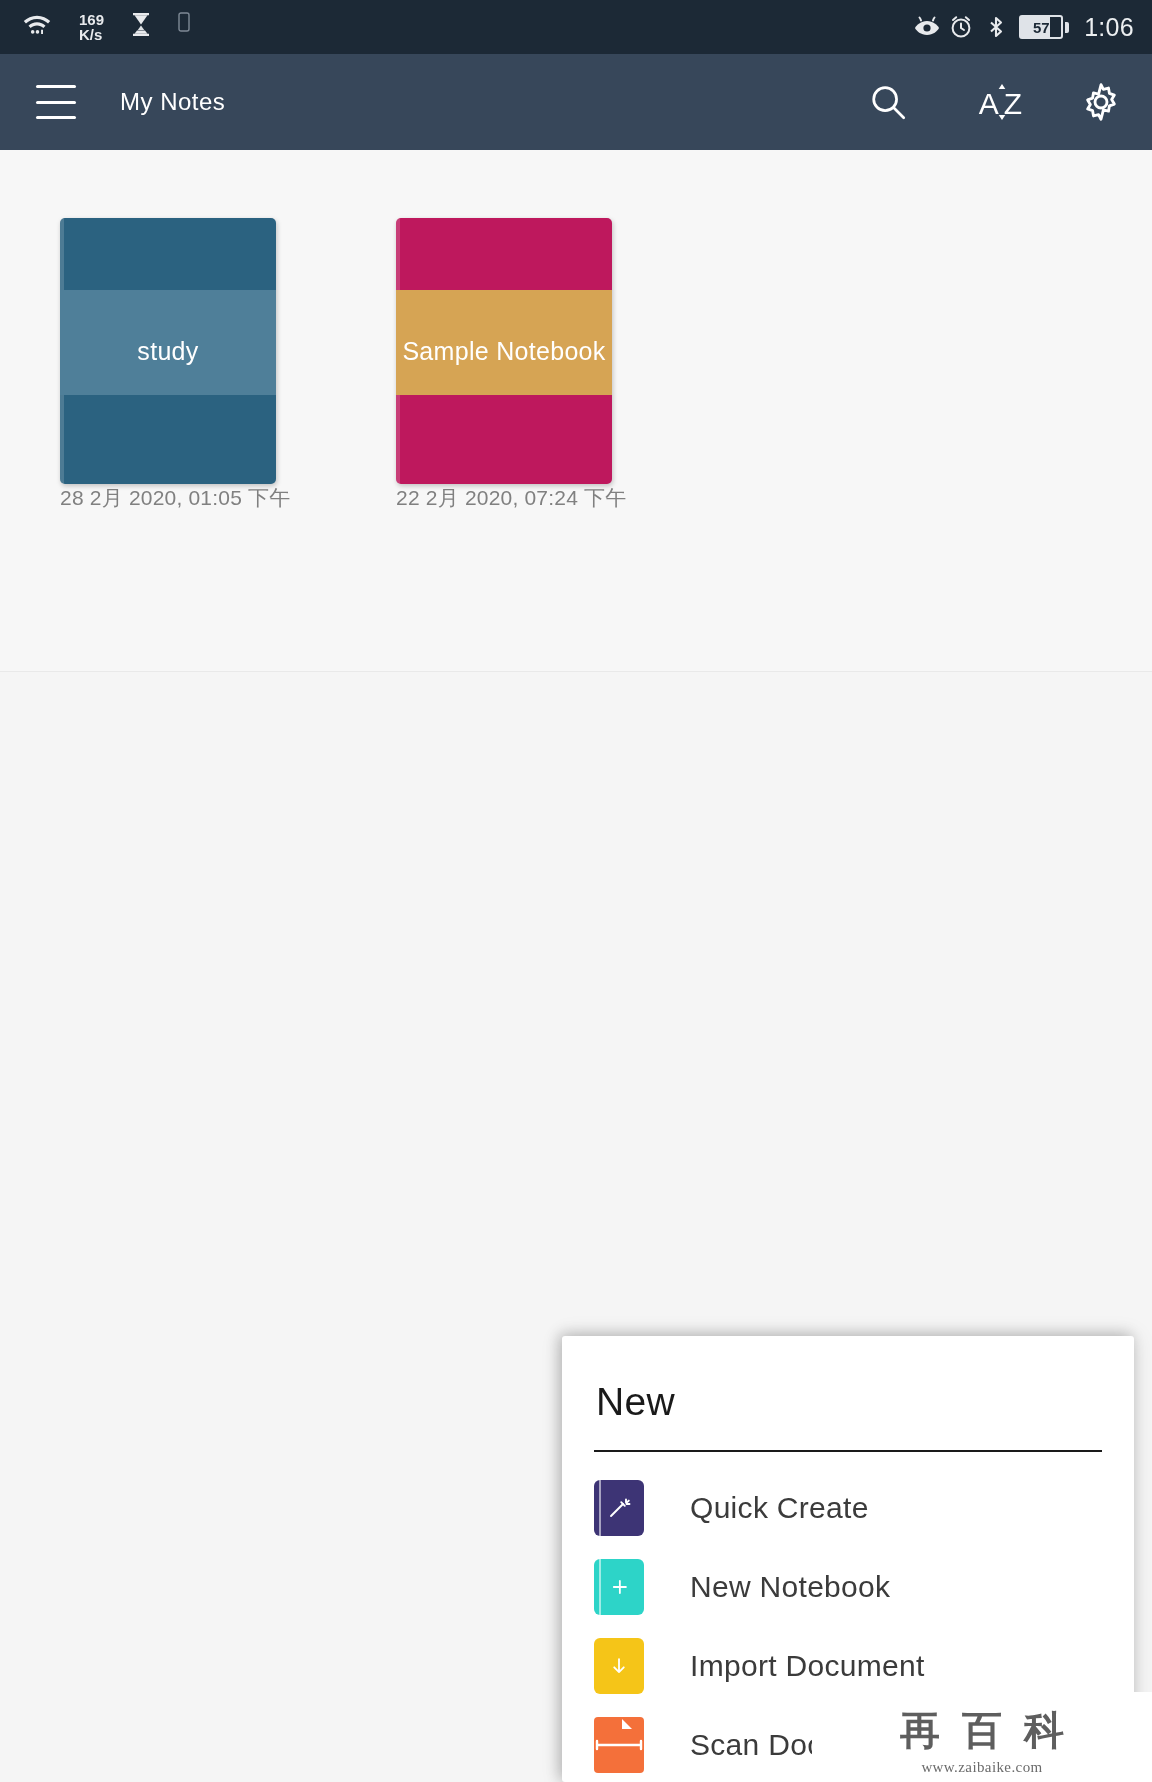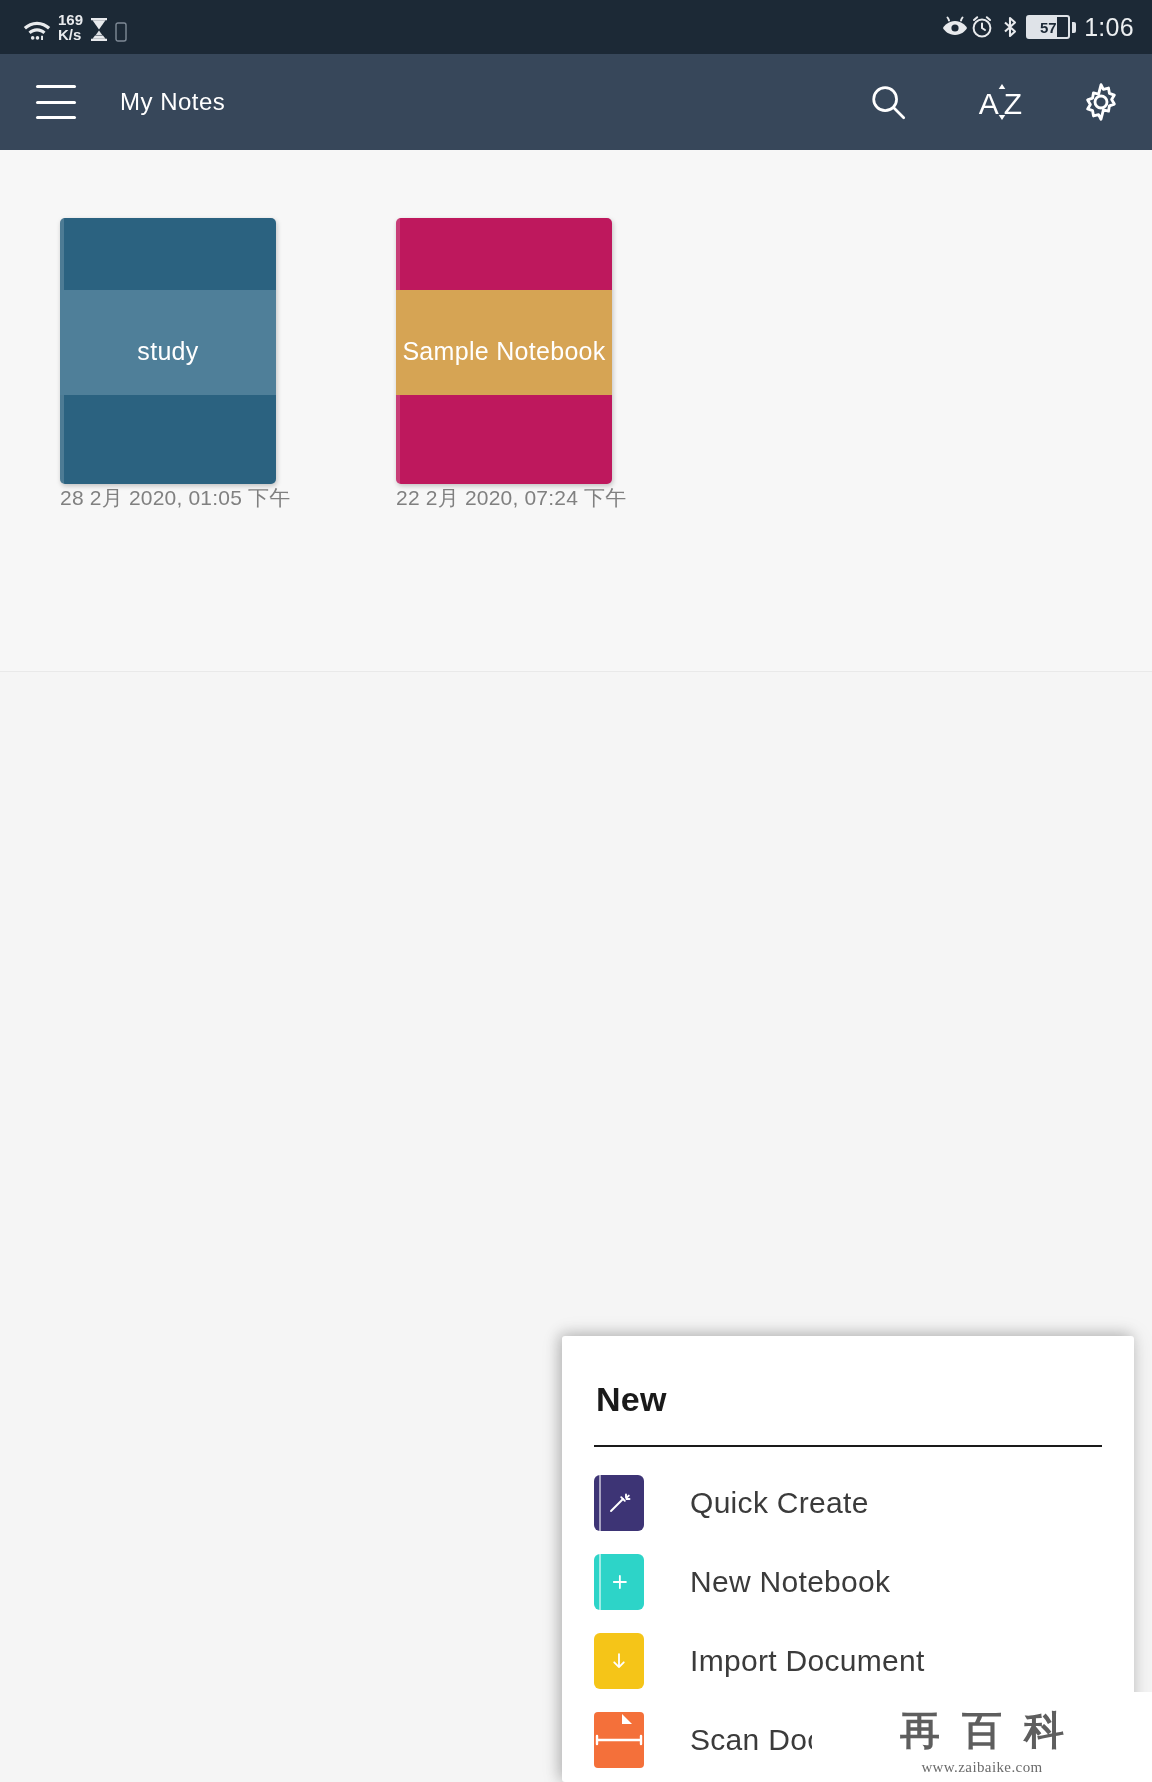--- a/index.html
+++ b/index.html
@@ -17,22 +17,22 @@
 
   
   .status-bar {
     position: absolute; top: 0; left: 0;
     width: 1152px; height: 54px;
     background: #1c2936;
     display: flex; align-items: center;
     padding: 0 18px 0 22px;
     color: #e8eaed;
   }
-  .sb-left { display: flex; align-items: flex-end; gap: 6px; }
-  .sb-right { margin-left: auto; display: flex; align-items: center; gap: 4px; }
+  .sb-left { display: flex; align-items: flex-start; gap: 27px; }
+  .sb-right { margin-left: auto; display: flex; align-items: center; gap: 11px; }
   .wifi-icon { width: 30px; height: 24px; position: relative; }
   .net-speed {
     font-size: 15px; line-height: 15px;
     font-weight: 700;
     display: flex; flex-direction: column; align-items: flex-start;
     color: #e8eaed;
   }
   .hourglass-icon { width: 20px; height: 25px; }
   .sim-icon { width: 12px; height: 20px; opacity: .78; }
   .eye-icon, .alarm-icon, .bt-icon { width: 24px; height: 24px; }
@@ -145,23 +145,23 @@
     position: absolute;
     left: 562px; top: 1336px;
     width: 572px; height: 446px;
     background: #ffffff;
     border-radius: 3px;
     box-shadow: -3px -2px 14px rgba(0,0,0,0.20), 0 0 22px rgba(0,0,0,0.13);
     padding: 0 32px;
     overflow: hidden;
   }
   .popup-title {
-    font-size: 34px;
+    font-size: 39px;
     color: #1a1a1a;
-    font-weight: 700;
+    font-weight: 400;
     padding: 44px 0 26px 2px;
     letter-spacing: .3px;
   }
   .popup-divider { height: 2px; background: #1a1a1a; width: 100%; }
   .menu-list { padding-top: 16px; }
   .menu-item {
     display: flex; align-items: center;
     height: 79px;
     cursor: pointer;
   }

